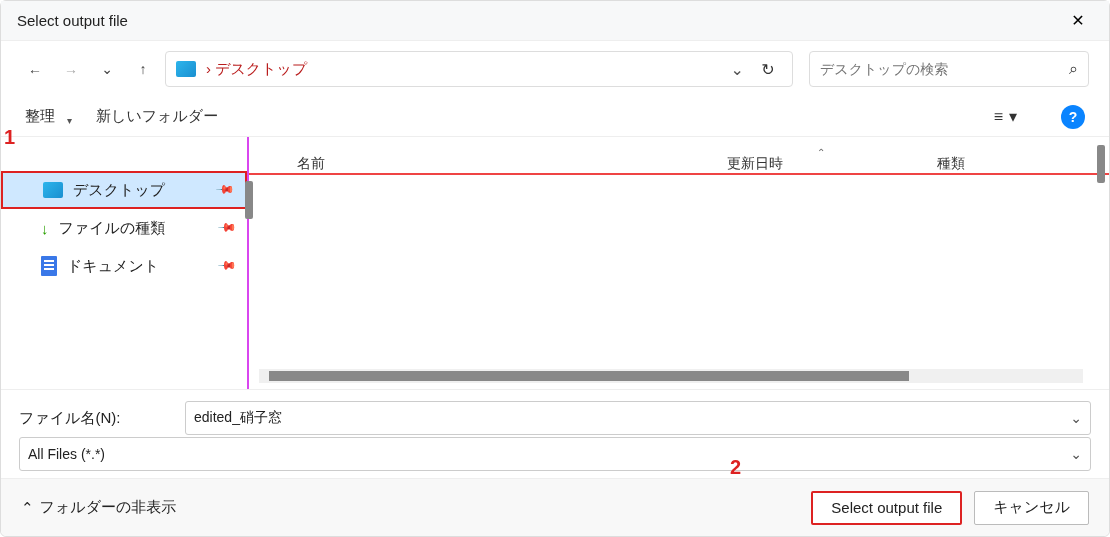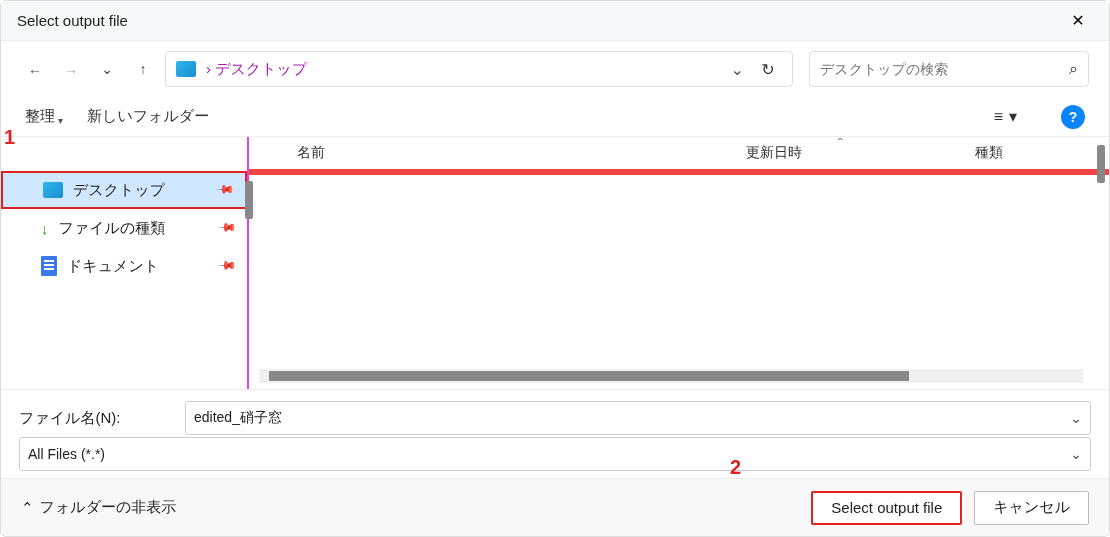--- a/index.html
+++ b/index.html
@@ -8,46 +8,46 @@
 .window { width: 1110px; height: 537px; border: 1px solid #ddd; border-radius: 6px; display: flex; flex-direction: column; background: #fff; }
 
 .titlebar { height: 40px; display: flex; align-items: center; padding: 0 16px; background: #f7f8f9; border-bottom: 1px solid #eee; }
 .titlebar .title { font-size: 15px; color: #222; flex: 1; }
 .titlebar .close { width: 30px; text-align: center; font-size: 16px; cursor: pointer; }
 
 .navrow { height: 56px; display: flex; align-items: center; padding: 10px 20px; gap: 8px; }
 .navbtn { width: 28px; height: 28px; display: flex; align-items: center; justify-content: center; color: #444; cursor: pointer; font-size: 14px; }
 .addressbar { flex: 1; height: 36px; border: 1px solid #ddd; border-radius: 4px; display: flex; align-items: center; padding: 0 10px; gap: 10px; margin-right: 8px; }
 .folder-icon { width: 20px; height: 16px; background: linear-gradient(135deg, #2db5ec, #1a8fd0); border-radius: 2px; }
-.breadcrumb { flex: 1; font-size: 15px; color: #a21caf; }
+.breadcrumb { flex: 1; font-size: 15px; color: #b91c1c; }
 .addr-dd { color: #555; }
 .addr-refresh { width: 28px; text-align: center; color: #333; cursor: pointer; }
 .searchbox { width: 280px; height: 36px; border: 1px solid #ddd; border-radius: 4px; display: flex; align-items: center; padding: 0 10px; }
 .searchbox input { border: none; outline: none; flex: 1; font-size: 14px; color: #666; background: transparent; }
 .searchbox .glyph { color: #333; }
 
 .toolbar { height: 40px; display: flex; align-items: center; padding: 0 24px; gap: 24px; border-bottom: 1px solid #eee; }
-.tool { font-size: 15px; color: #333; cursor: pointer; display: flex; align-items: flex-end; gap: 3px; }
+.tool { font-size: 15px; color: #333; cursor: pointer; display: flex; align-items: flex-end; gap: 12px; }
 .tool .arrow { font-size: 10px; color: #555; }
 .spacer { flex: 1; }
 .viewmenu { display: flex; align-items: center; gap: 6px; cursor: pointer; color: #333; }
 .helpbtn { width: 24px; height: 24px; border-radius: 50%; background: #0a84ff; color: #fff; display: flex; align-items: center; justify-content: center; font-size: 14px; font-weight: bold; margin-left: 20px; }
 
 .body { flex: 1; display: flex; overflow: hidden; position: relative; }
 .sidebar { width: 248px; border-right: 2px solid #d946ef; padding-top: 34px; position: relative; }
 .side-item { height: 38px; display: flex; align-items: center; padding-left: 40px; gap: 10px; font-size: 15px; color: #222; cursor: pointer; position: relative; }
 .side-item.selected { background: #cfe8ff; border: 2px solid #d22; }
 .pin { position: absolute; right: 12px; color: #888; font-size: 12px; transform: rotate(45deg); }
 .dl-icon { color: #2aa000; font-weight: bold; }
 .doc-icon { width: 16px; height: 20px; background: #3a78e8; border-radius: 1px; position: relative; }
 .doc-icon::after { content: ""; position: absolute; left: 3px; top: 4px; right: 3px; height: 2px; background: #fff; box-shadow: 0 4px 0 #fff, 0 8px 0 #fff; }
 .side-scroll { position: absolute; top: 44px; right: -6px; width: 8px; height: 38px; background: #888; border-radius: 2px; }
 
 .filearea { flex: 1; display: flex; flex-direction: column; position: relative; }
-.colheaders { height: 38px; display: flex; align-items: center; border-bottom: 6px solid #ef4444; padding-left: 48px; font-size: 14px; color: #333; gap: 19px; }
+.colheaders { height: 38px; display: flex; align-items: flex-end; border-bottom: 2px solid #ef4444; padding-left: 48px; font-size: 14px; color: #333; }
 .col-name { width: 430px; }
 .col-date { width: 210px; position: relative; }
 .col-date .sorticon { position: absolute; top: -8px; left: 90px; font-size: 10px; color: #666; }
 .col-type { }
 .filelist { flex: 1; }
 .hscroll { height: 14px; margin: 0 26px 6px 10px; background: #f0f0f0; position: relative; }
 .hscroll .thumb { position: absolute; left: 10px; top: 2px; height: 10px; width: 640px; background: #888; }
 .vscroll { position: absolute; top: 8px; right: 4px; width: 8px; height: 38px; background: #888; border-radius: 2px; }
 
 .inputs { border-top: 1px solid #eee; padding: 10px 18px 6px 18px; }

